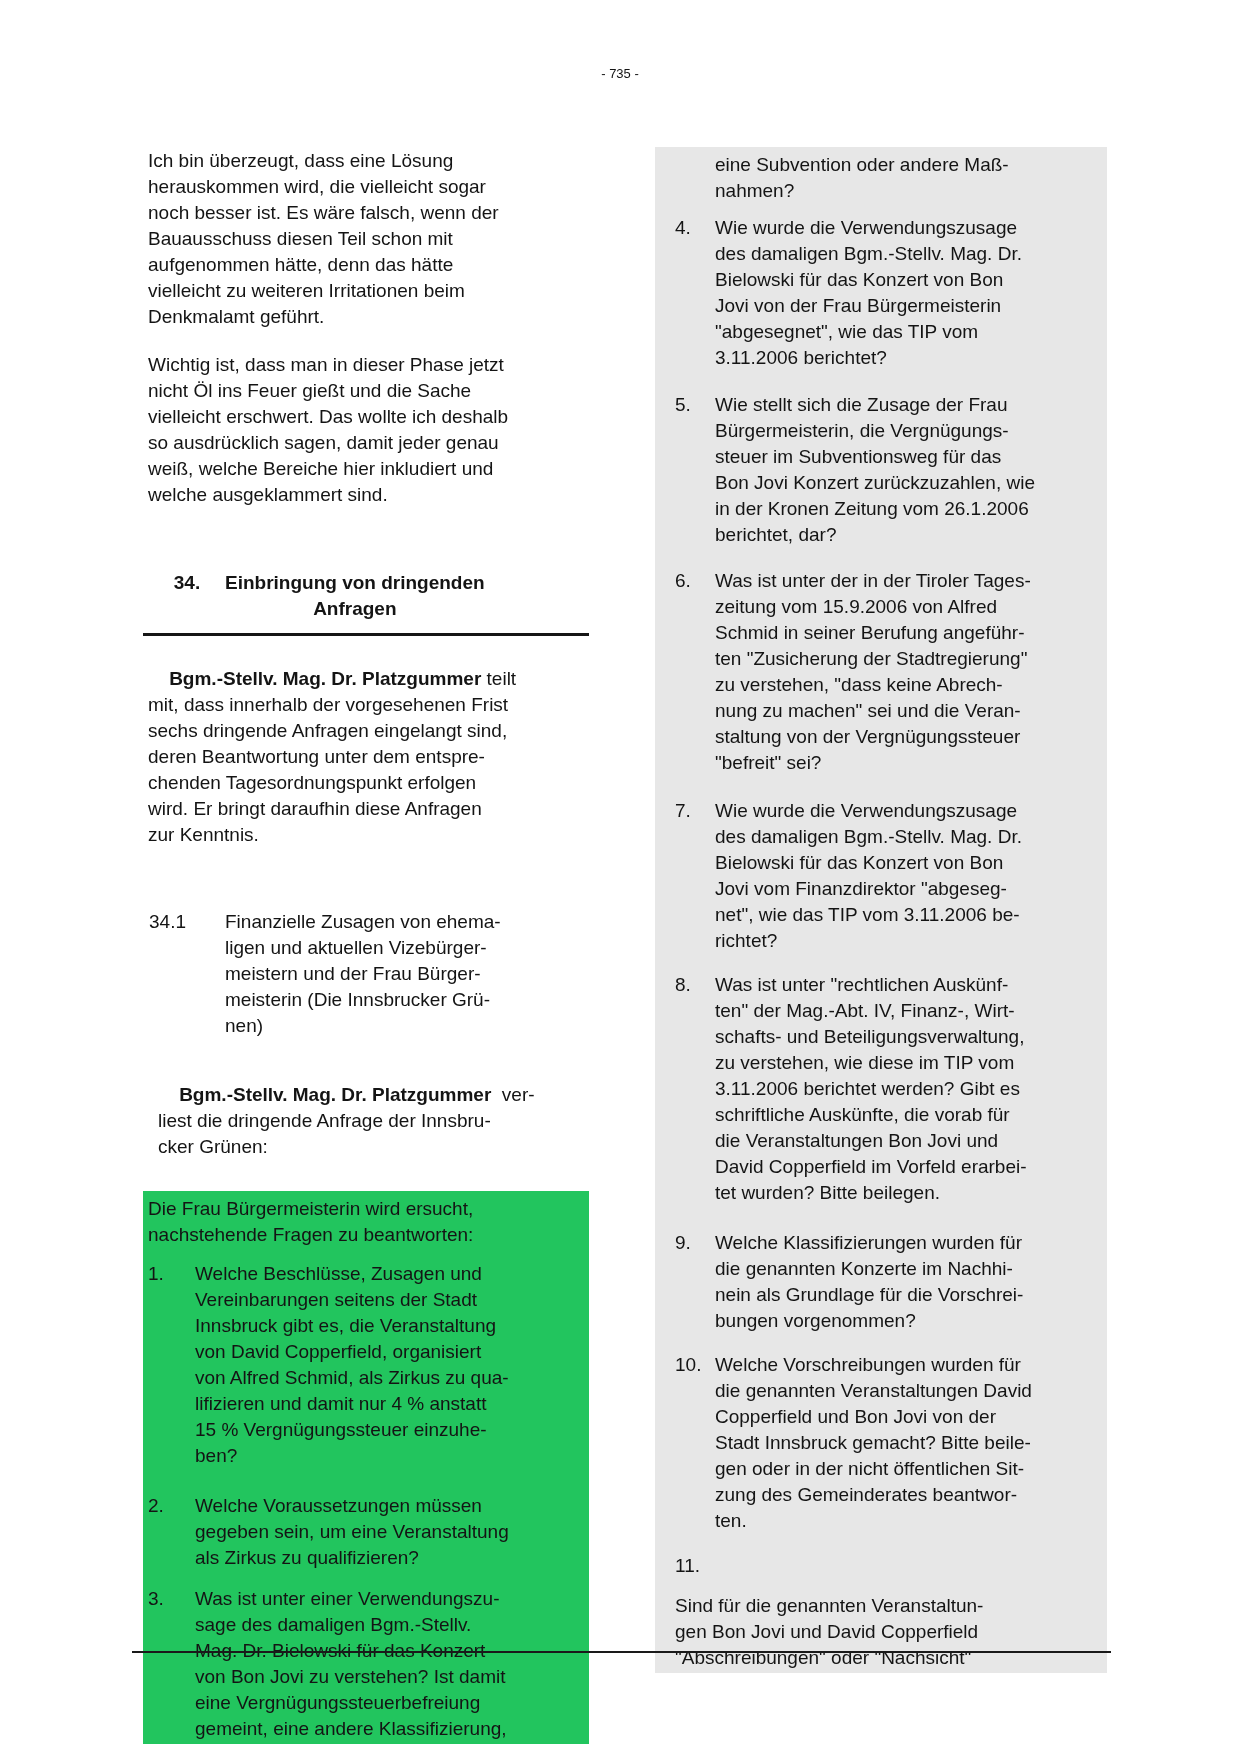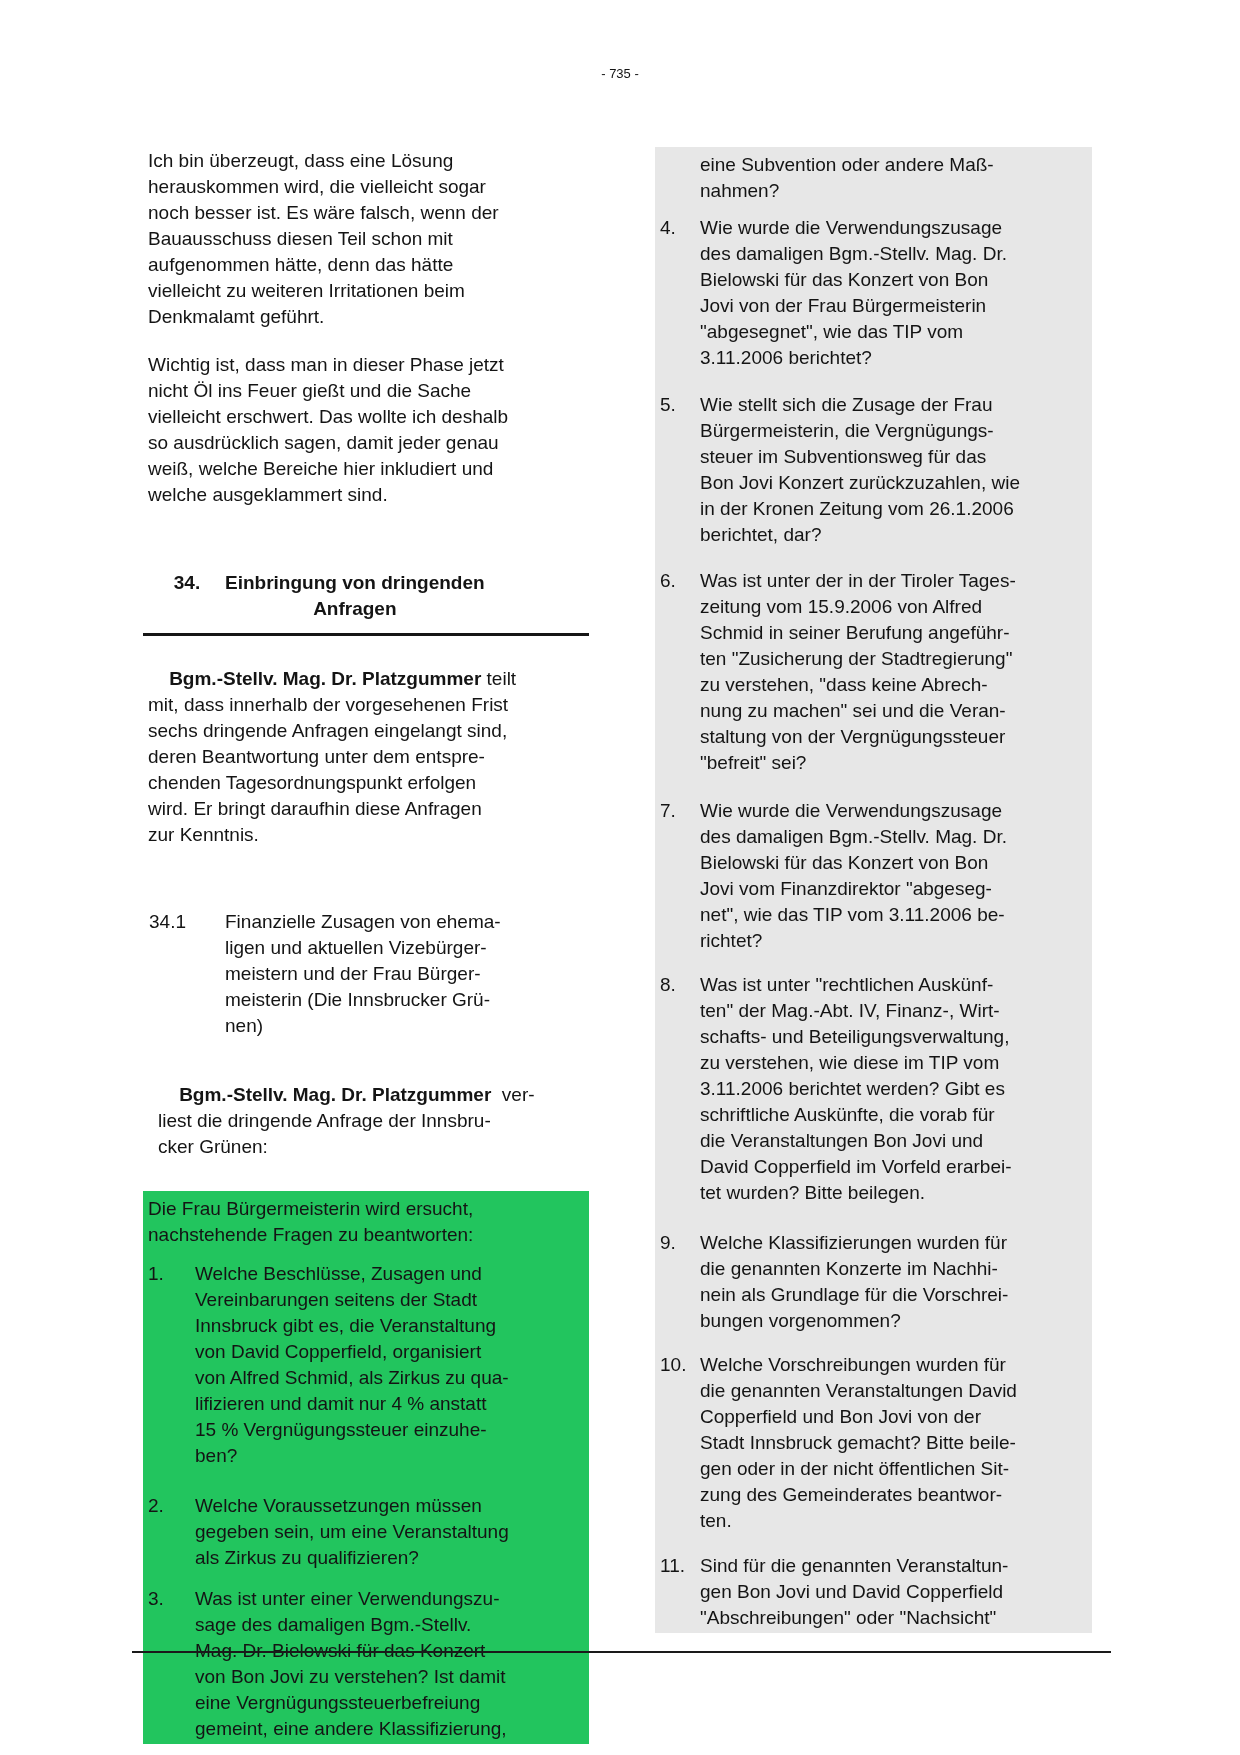--- a/index.html
+++ b/index.html
@@ -46,34 +46,34 @@
   .q-item { display: flex; white-space: pre; }
   .q-item .q-num { flex: 0 0 42px; width: 42px; }
   .col-left .q-item .q-num { flex: 0 0 47px; width: 47px; }
   .q-text { flex: 1 1 auto; }
   .li-1 { margin-bottom: 24px; }
   .li-2 { margin-bottom: 15px; }
   .li-3 { margin-bottom: 0; }
   .query-block-right {
     position: absolute; left: 655px; top: 147px; width: 432px;
     background: #e7e7e7;
-    padding: 5px 0 2px 5px;
+    padding: 5px 0 2px 20px;
     font-size: 19px; line-height: 26px;
     overflow: hidden;
   }
   .qb-cont { white-space: pre; padding-left: 40px; margin: 0 0 11px 0; }
   .query-block-right .q-item .q-num { flex: 0 0 40px; width: 40px; }
   .ri-4 { margin-bottom: 21px; }
   .ri-5 { margin-bottom: 20px; }
   .ri-6 { margin-bottom: 22px; }
   .ri-7 { margin-bottom: 18px; }
   .ri-8 { margin-bottom: 24px; }
   .ri-9 { margin-bottom: 18px; }
   .ri-10 { margin-bottom: 19px; }
-  .ri-11 { margin-bottom: 0; }
+  .ri-11 { margin-bottom: 0; flex-direction: column; }
   .footer-rule {
     position: absolute; left: 132px; top: 1651px; width: 979px;
     border-top: 2px solid #1a1a1a; height: 0;
   }
   .footer-text {
     position: absolute; left: 133px; top: 1756px;
     font-size: 19px; white-space: pre;
   }
 </style>
 </head>

